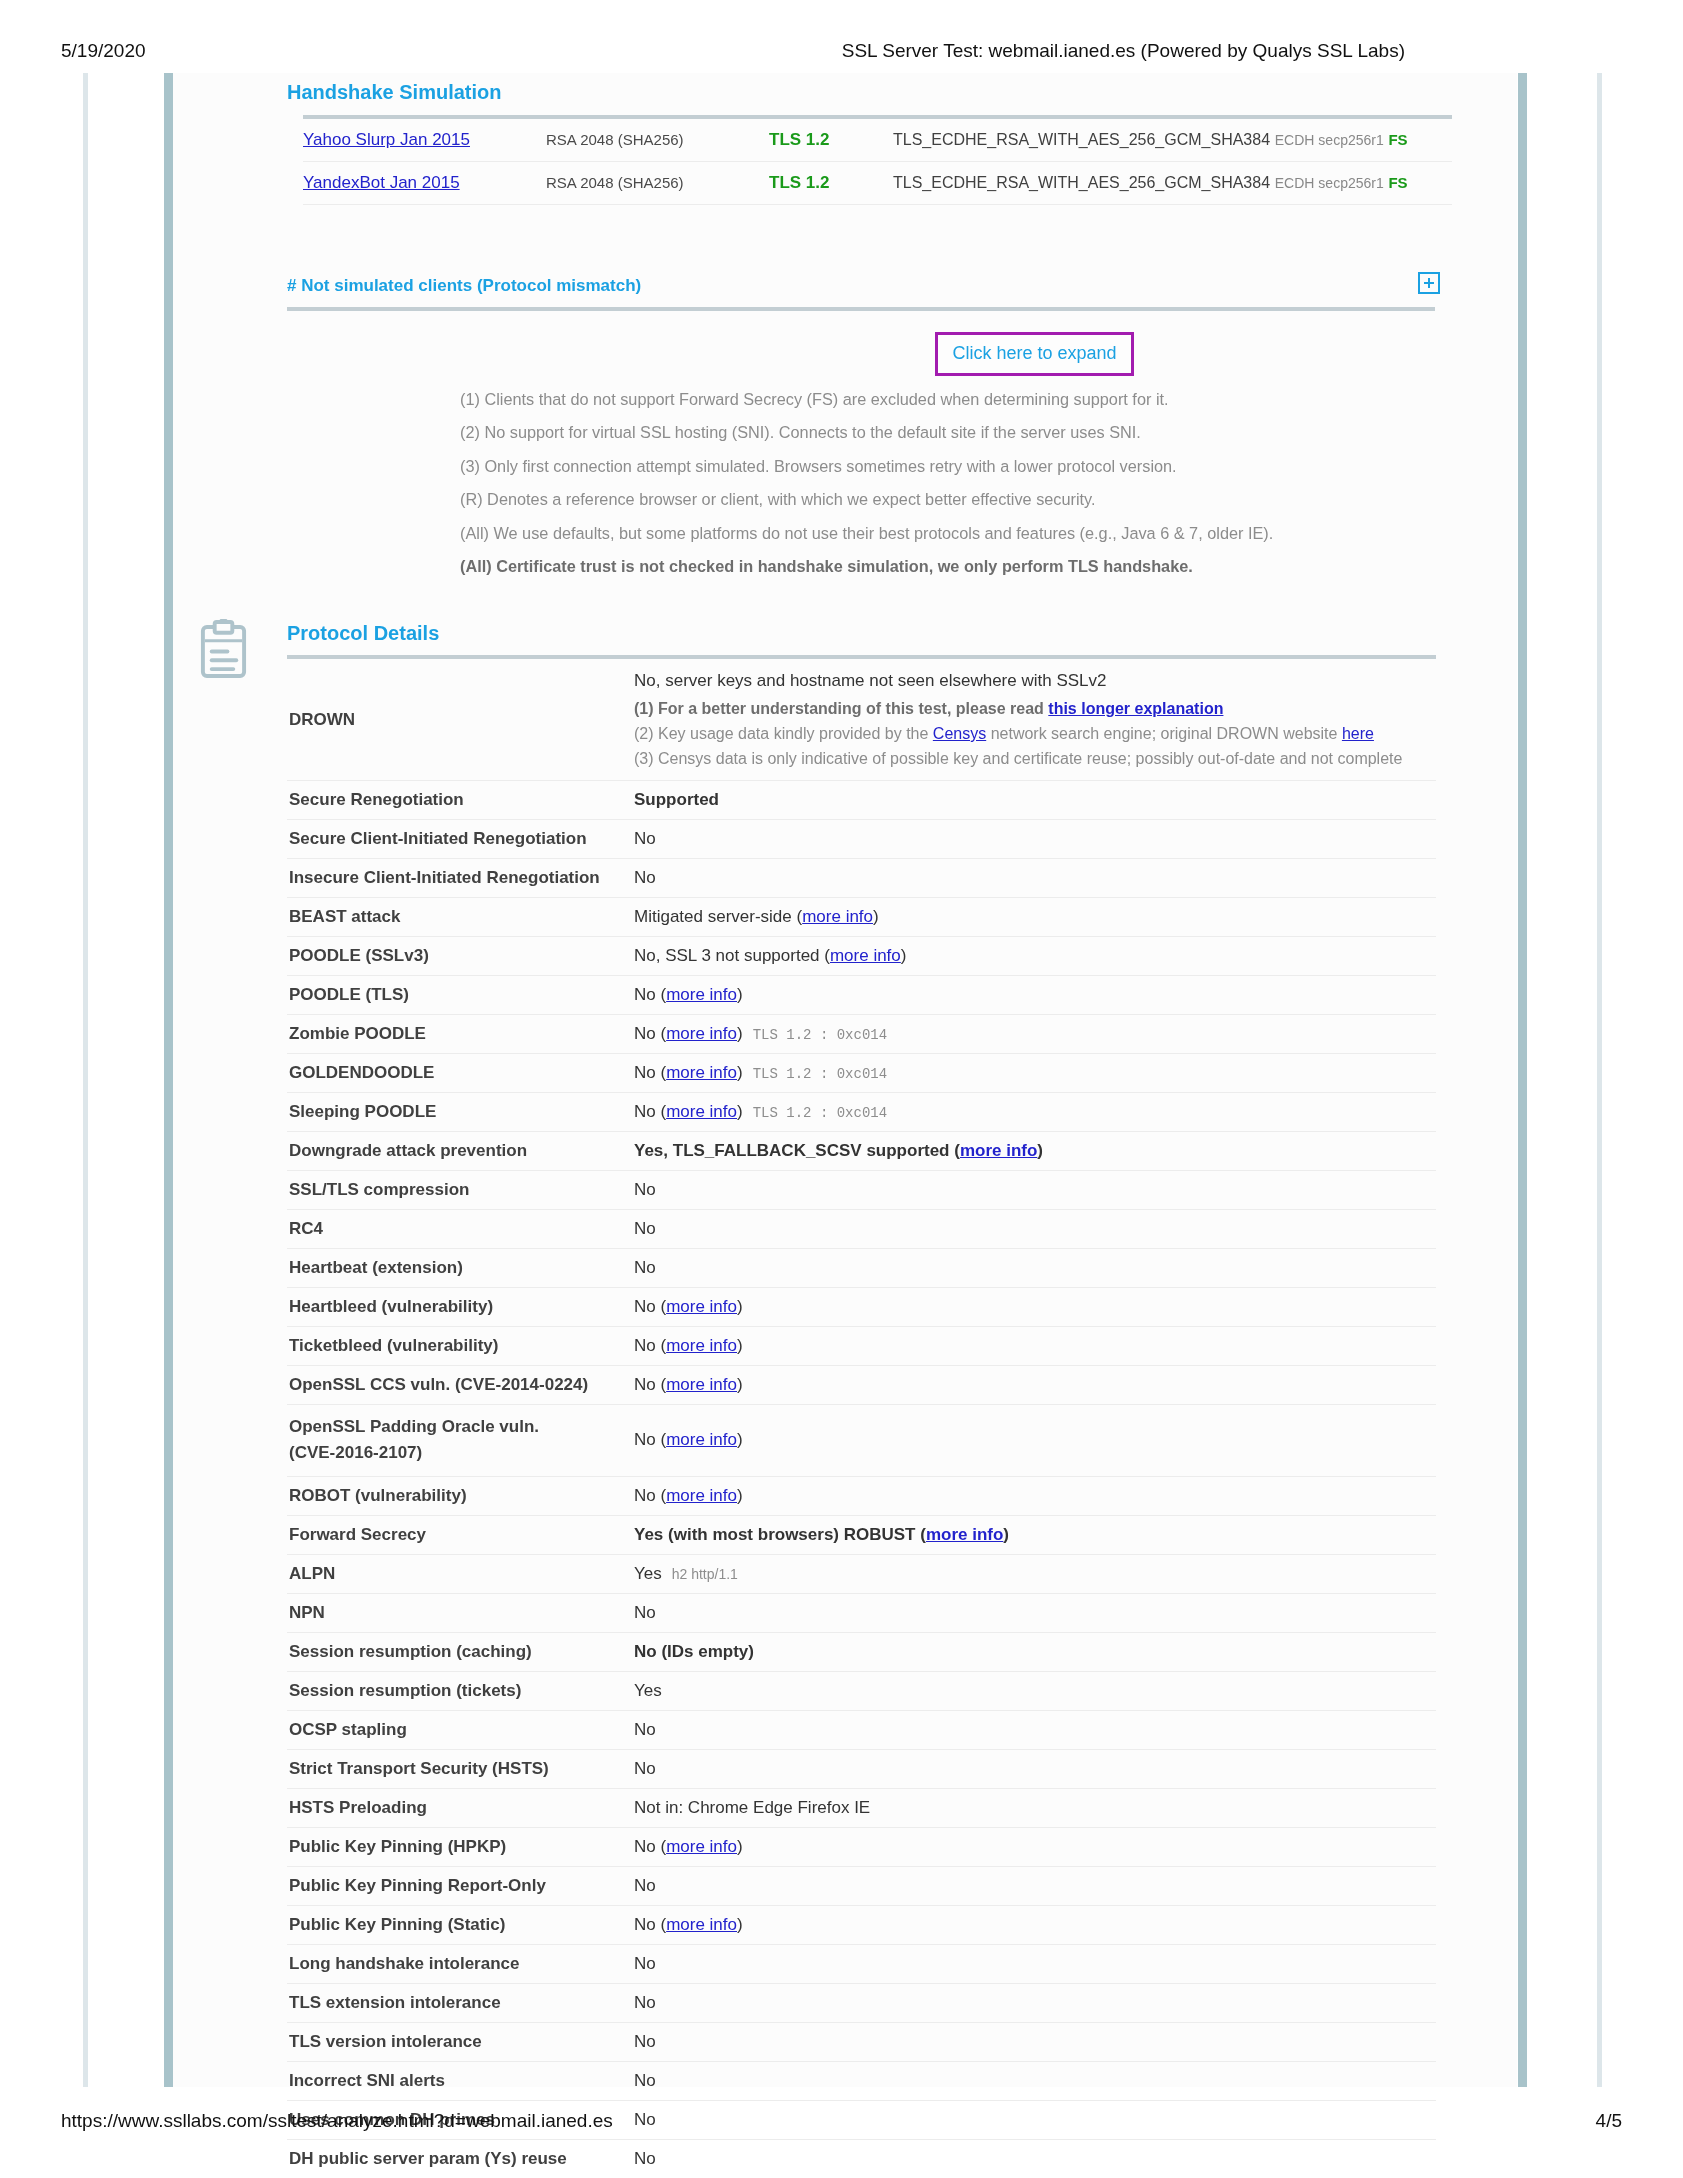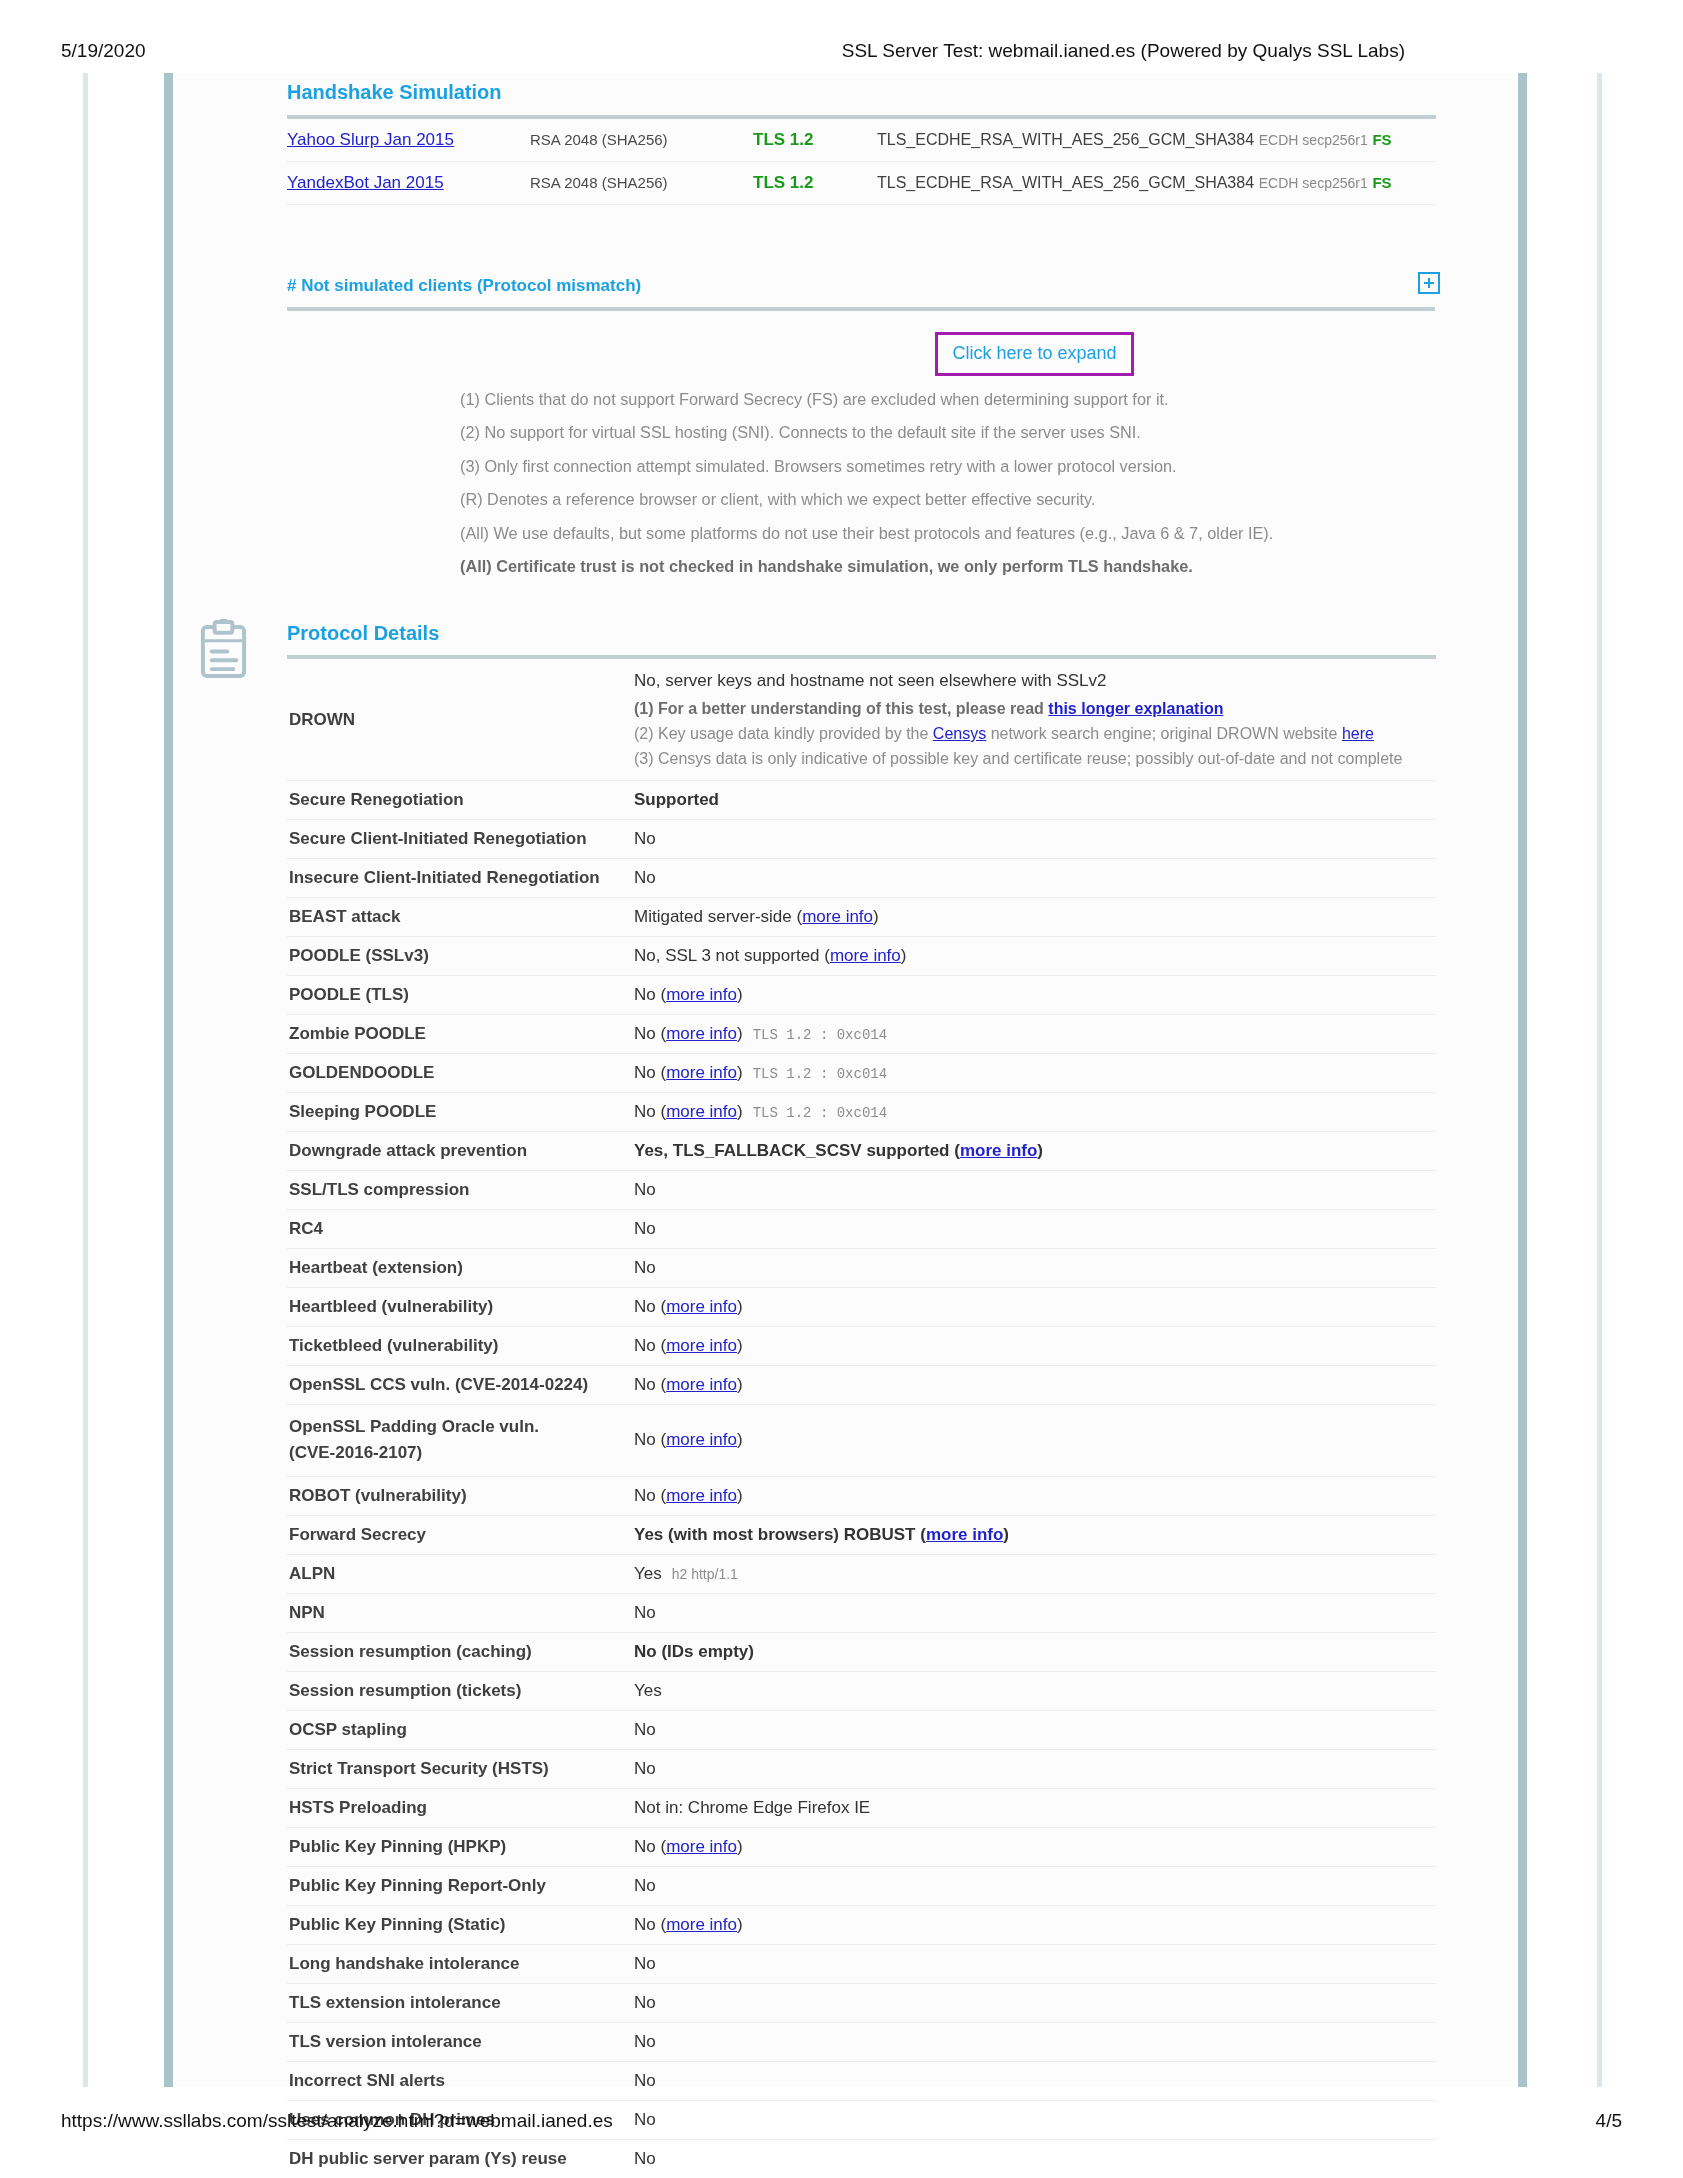--- a/index.html
+++ b/index.html
@@ -114,21 +114,21 @@
     font-size: 17px;
     color: #333333;
   }
 
   
   #handshake-table {
     position: absolute;
     top: 42px;
     left: 114px;
   }
-  #handshake-table .tbl { border-top: 4px solid #c3ced3; }
+  #handshake-table .tbl { border-top: 4px solid #c3ced3; margin-left: 16px; }
   #handshake-table td { padding: 11px 0; }
   .col-client { width: 243px; }
   .col-keyx   { width: 223px; }
   .col-proto  { width: 124px; }
   .col-suite  { width: 559px; }
   .client-link {
     color: #2222cc;
     text-decoration: underline;
     font-size: 17px;
     cursor: pointer;

